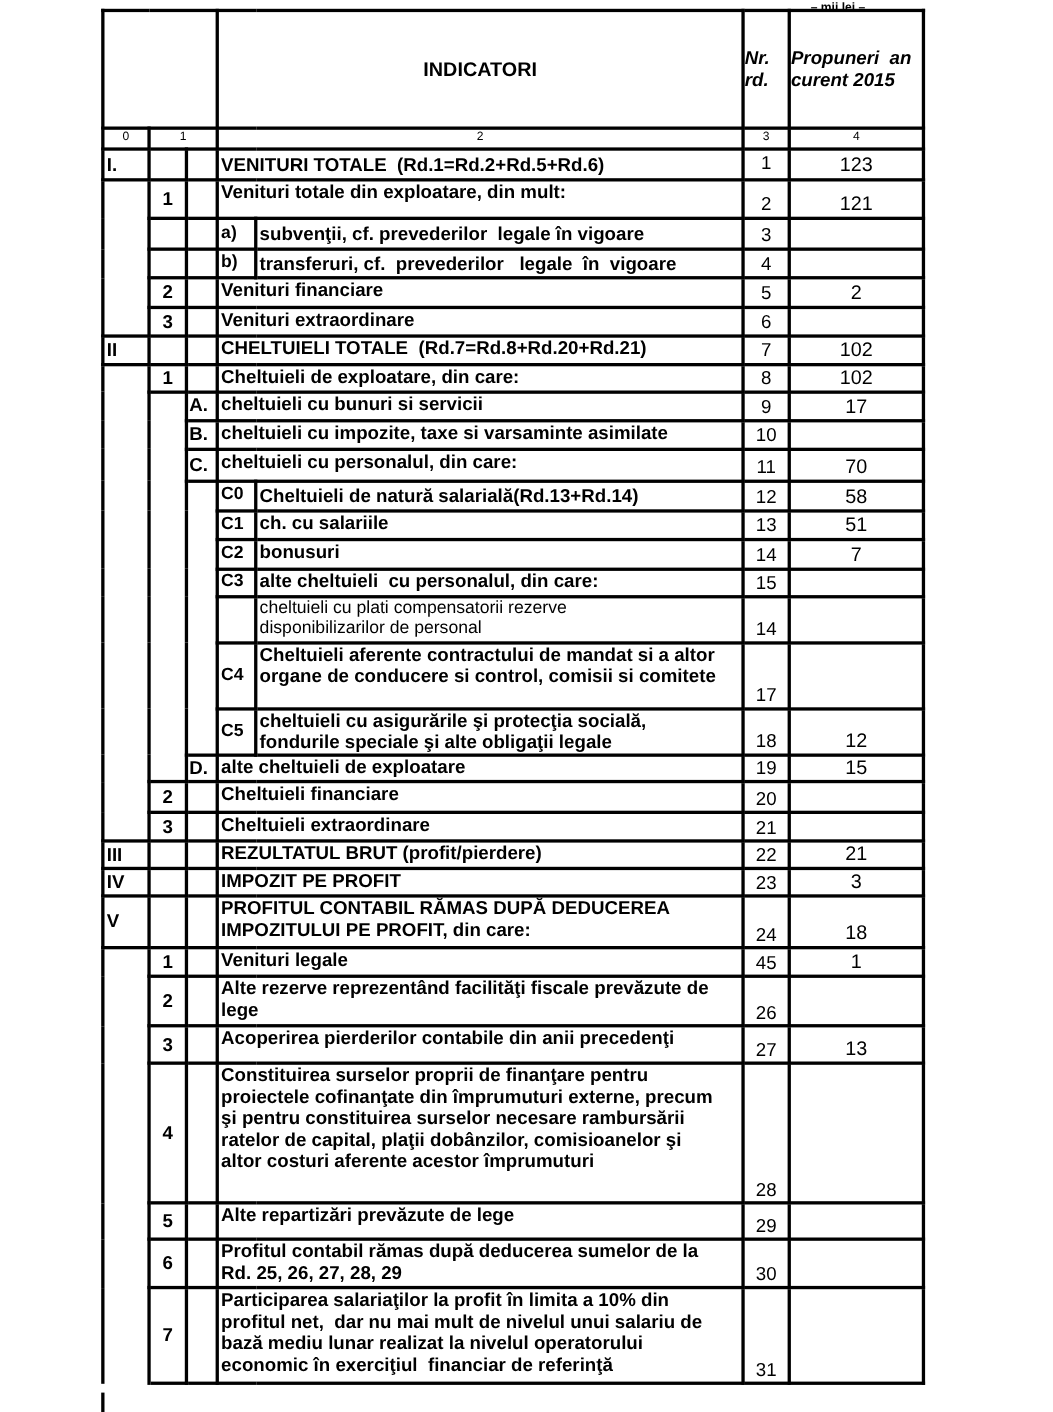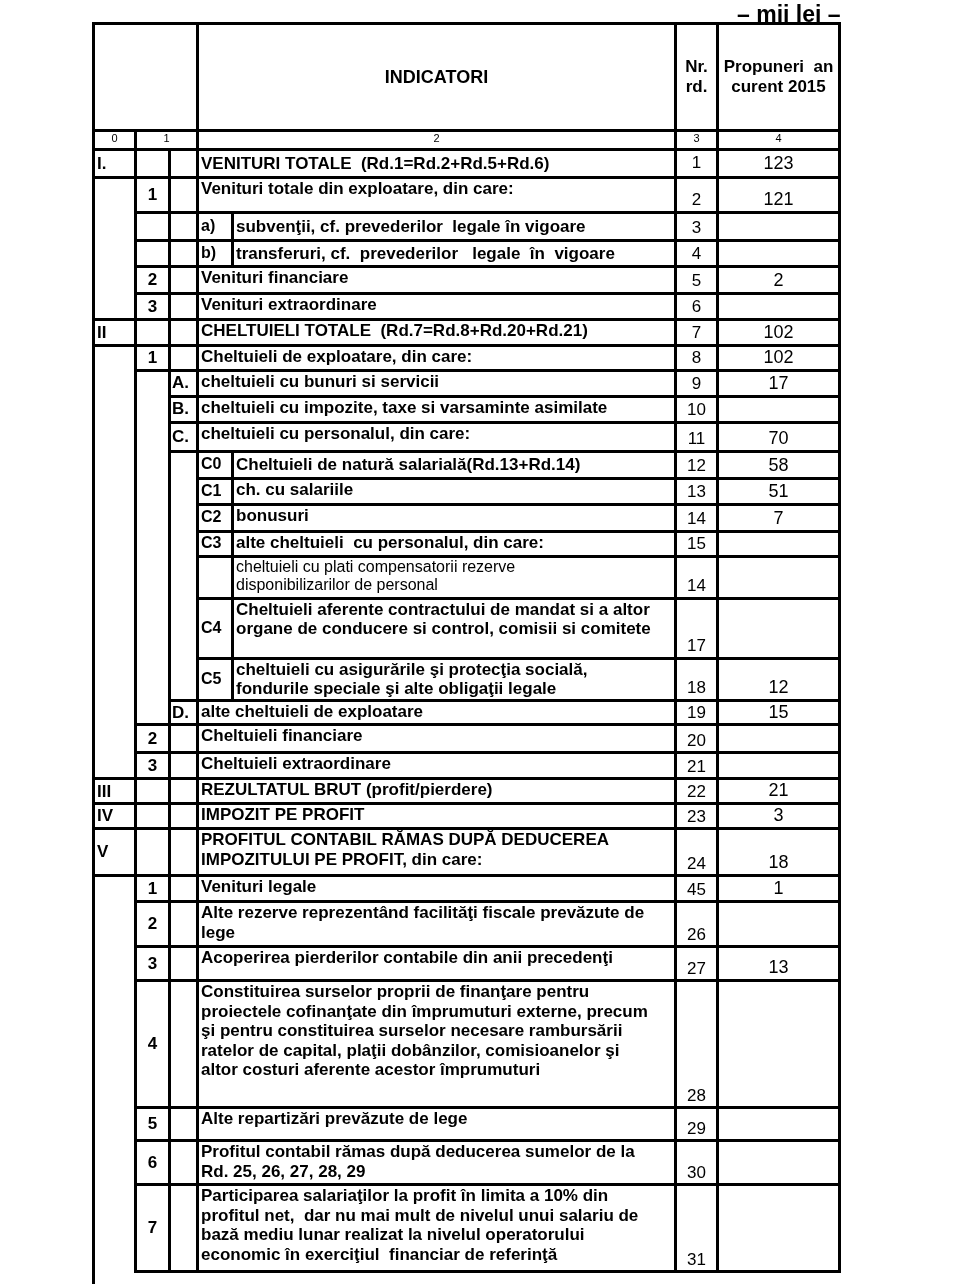--- a/index.html
+++ b/index.html
@@ -1,23 +1,23 @@
 <!DOCTYPE html>
 <html><head>
   <meta charset="utf-8">
   <style>
     html, body { margin: 0; padding: 0; background: #ffffff; }
     body { width: 957px; height: 1284px; position: relative; overflow: hidden;
            font-family: "Liberation Sans", sans-serif; color: #000; }
-    .unit { position: absolute; left: 737px; top: 1px; font-size: 23px; font-weight: bold; white-space: pre; }
-    table.grid { position: absolute; left: 92px; top: 22px; width: 749px;
+    .unit { position: absolute; left: 737px; top: 1px; font-size: 11px; font-weight: bold; white-space: pre; }
+    table.grid { position: absolute; left: 92px; top: 8px; width: 749px;
                  border-collapse: collapse; table-layout: fixed; }
     table.grid td { border: 3px solid #000; padding: 0; line-height: 1.15; overflow: hidden; }
     .hdr { font-weight: bold; font-size: 18px; text-align: center; vertical-align: middle; white-space: pre; line-height: 1.2; }
-    .hdr-sm { font-weight: bold; font-size: 17px; text-align: center; vertical-align: middle; white-space: pre; line-height: 1.25; }
+    .hdr-sm { font-weight: bold; font-size: 17px; vertical-align: middle; white-space: pre; line-height: 1.25; font-style: italic; }
     .num { font-size: 11px; text-align: center; vertical-align: top; line-height: 14px; }
     .sec { font-weight: bold; font-size: 17px; text-align: left; vertical-align: middle; padding-left: 2px !important; }
     .item { font-weight: bold; font-size: 17px; text-align: center; vertical-align: middle; }
     .sub { font-weight: bold; font-size: 17px; text-align: left; vertical-align: middle; padding-left: 1px !important; }
     .code { font-weight: bold; font-size: 16px; text-align: left; vertical-align: middle; padding-left: 2px !important; }
     .txt { font-weight: bold; font-size: 17px; text-align: left; vertical-align: top; white-space: pre; padding-left: 2px !important; }
     .txt.reg { font-weight: normal; font-size: 16px; }
     .nr { font-size: 17px; text-align: center; vertical-align: bottom; padding-bottom: 1px !important; }
     .val { font-size: 18px; text-align: center; vertical-align: bottom; padding-bottom: 1px !important; }
     .val.mid, .nr.mid { vertical-align: middle; }
@@ -62,21 +62,21 @@
     <td></td>
     <td></td>
     <td colspan="2" class="txt" style="vertical-align:middle">VENITURI TOTALE  (Rd.1=Rd.2+Rd.5+Rd.6)</td>
     <td class="nr mid">1</td>
     <td class="val mid">123</td>
   </tr>
   <tr style="height:35px">
     <td rowspan="5"></td>
     <td class="item">1</td>
     <td></td>
-    <td colspan="2" class="txt">Venituri totale din exploatare, din care:</td>
+    <td colspan="2" class="txt">Venituri totale din exploatare, din mult:</td>
     <td class="nr">2</td>
     <td class="val">121</td>
   </tr>
   <tr style="height:28px">
     <td></td>
     <td></td>
     <td class="code">a)</td>
     <td class="txt" style="vertical-align:middle">subvenţii, cf. prevederilor  legale în vigoare</td>
     <td class="nr">3</td>
     <td class="val"></td>

